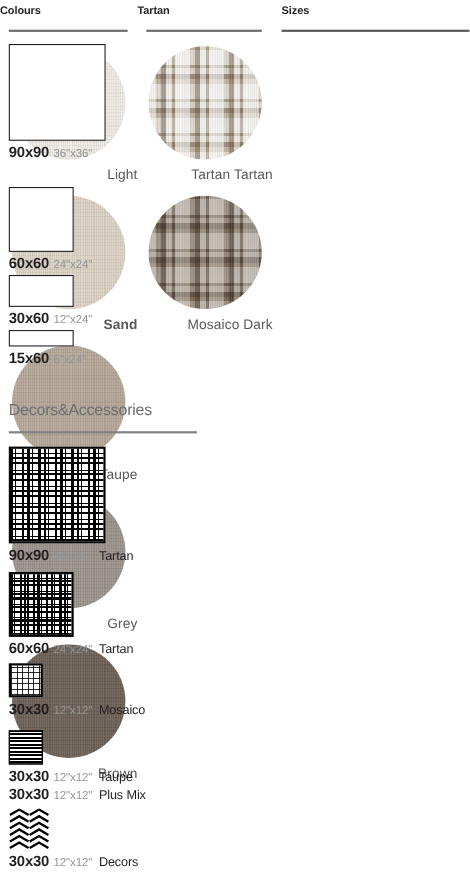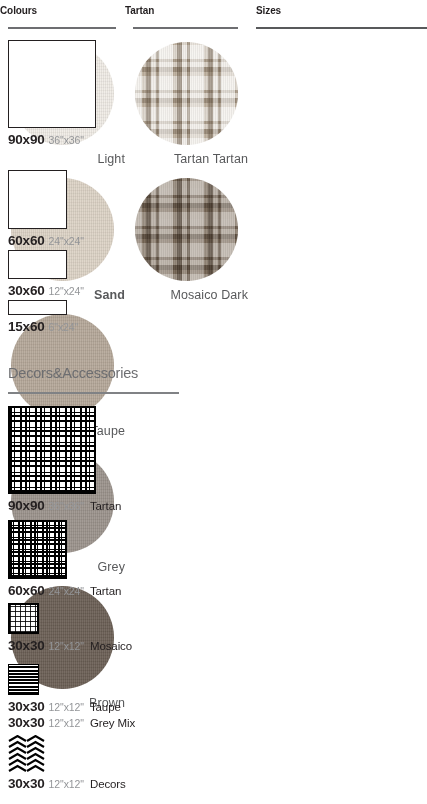--- a/index.html
+++ b/index.html
@@ -266,21 +266,21 @@
       <span class="metric">30x30</span><span class="imperial">12"x12"</span><span class="patname">Mosaico</span>
     </div>
   </div>
 
   <div class="size-item" style="top:664px;">
     <div class="pat pat-plus" style="width:31px;height:31px;"></div>
     <div class="size-caption">
       <span class="metric">30x30</span><span class="imperial">12"x12"</span><span class="patname">Taupe</span>
     </div>
     <div class="size-caption" style="margin-top:1px;">
-      <span class="metric">30x30</span><span class="imperial">12"x12"</span><span class="patname">Grey Mix</span>
+      <span class="metric">30x30</span><span class="imperial">12"x12"</span><span class="patname">Plus Mix</span>
     </div>
   </div>
 
   <div class="size-item" style="top:735px;">
     <div class="pat pat-spina" style="width:37px;height:37px;">
       <svg width="37" height="37" viewBox="0 0 37 37">
         <g stroke="#000" stroke-width="2.1" fill="none">
           <polyline points="1,6 9.5,1 18,6"></polyline>
           <polyline points="19,6 27.5,1 36,6"></polyline>
           <polyline points="1,12 9.5,7 18,12"></polyline>

